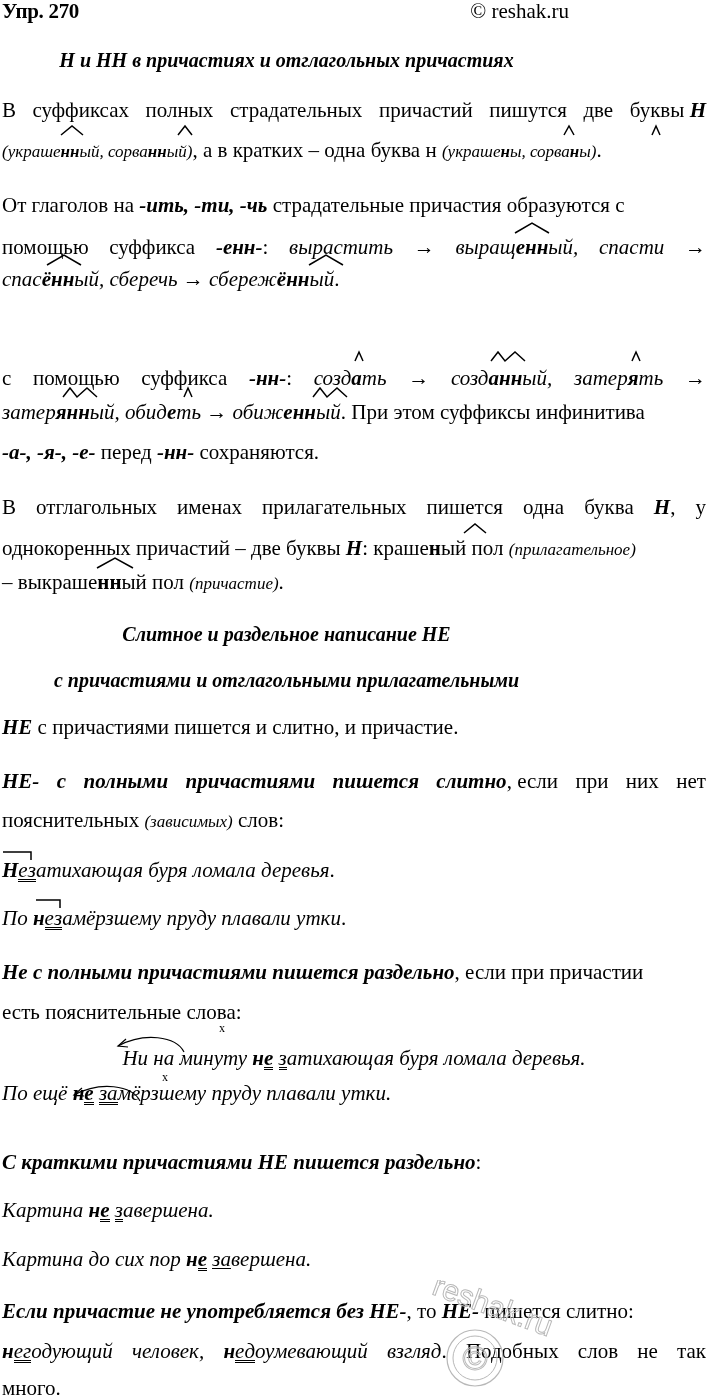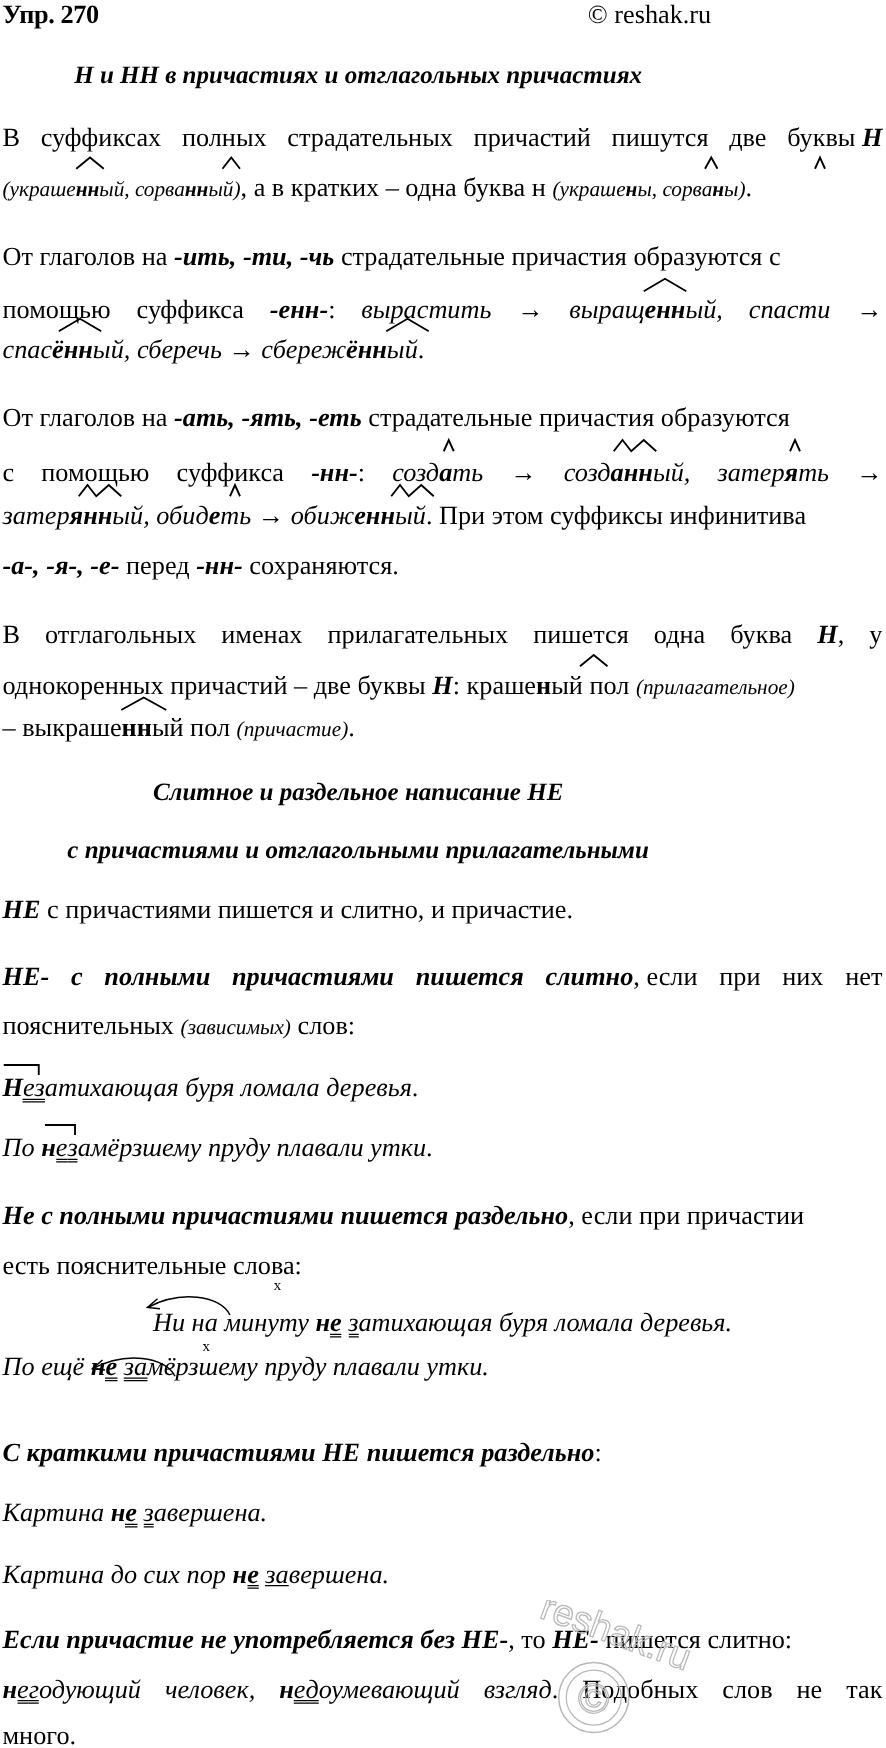--- a/index.html
+++ b/index.html
@@ -103,23 +103,20 @@
       <svg width="36" height="13">
         <polyline points="1,12 18,2 35,12" fill="none" stroke="#000" stroke-width="1.5"></polyline>
       </svg>
     </div>
   <div class="mark" style="left:308px;top:253px;">
       <svg width="36" height="13">
         <polyline points="1,12 18,2 35,12" fill="none" stroke="#000" stroke-width="1.5"></polyline>
       </svg>
     </div>
 
-  <div class="line" style="top:322px;">
-    <span>От глаголов на </span><span class="bi">-ать, -ять, -еть</span><span> страдательные причастия образуются</span>
-  </div>
   <div class="line j" style="top:366px;">
     <span>с</span>
     <span>помощью</span>
     <span>суффикса</span>
     <span><span class="bi">-нн-</span><span>:</span></span>
     <span><i><span>созд</span><b>а</b><span>ть</span></i></span>
     <span>→</span>
     <span><i><span>созд</span><b>анн</b><span>ый,</span></i></span>
     <span><i><span>затер</span><b>я</b><span>ть</span></i></span>
     <span>→</span>

